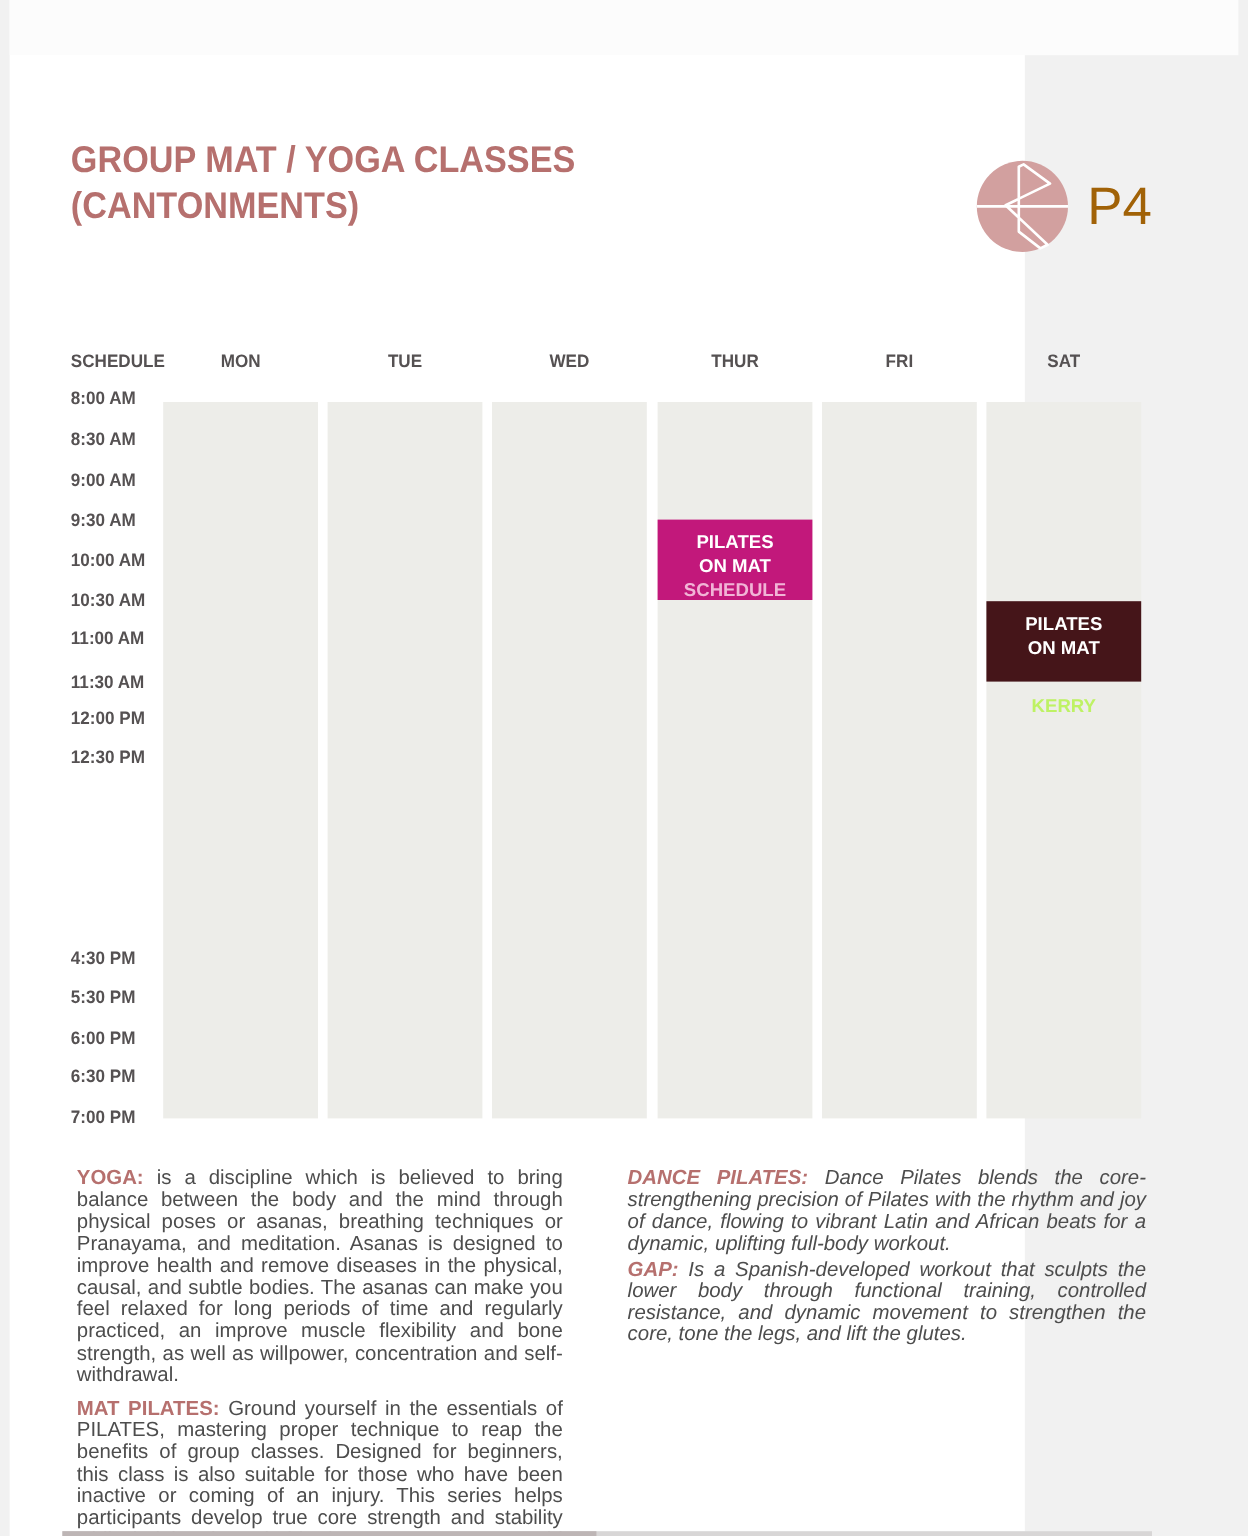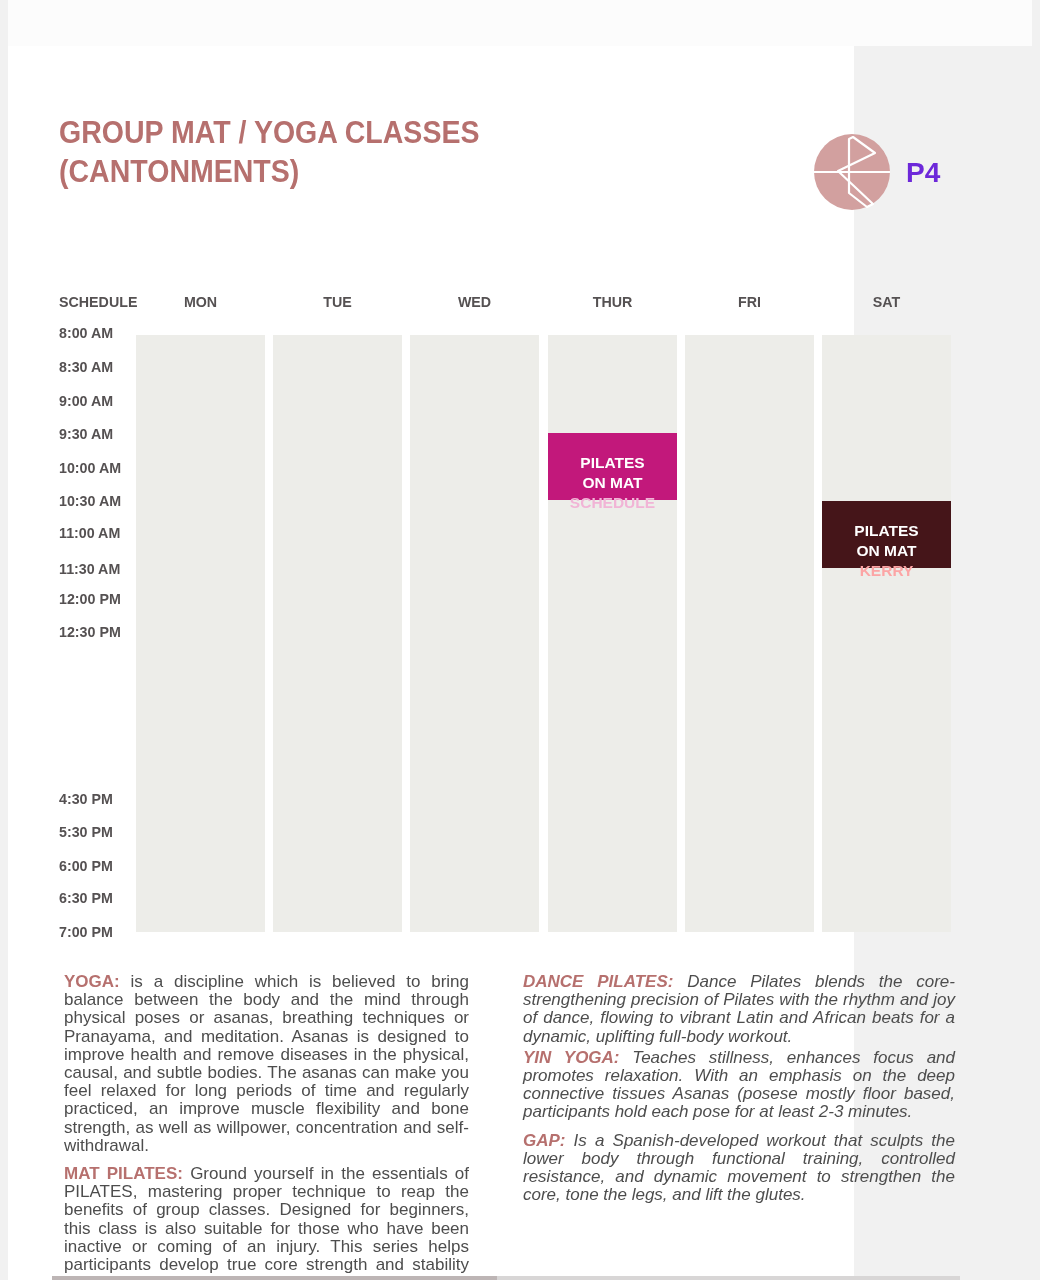--- a/index.html
+++ b/index.html
@@ -22,40 +22,40 @@
       color: #b6706e; font-weight: bold; font-size: 31px; line-height: 39px;
       letter-spacing: 0px; transform: scaleX(0.92); transform-origin: left top;
       white-space: nowrap;
     }
     .logo {
       position: absolute; left: 805px; top: 133px; width: 145px; height: 80px;
     }
     .logo svg { position: absolute; left: 0; top: 0; }
     .logo-text {
       position: absolute; left: 93px; top: 20px;
-      font-size: 28px; color: #6d28d9; font-weight: bold; line-height: 40px;
+      font-size: 44px; color: #a16207; font-weight: normal; line-height: 40px;
     }
     .hdr {
       position: absolute; top: 293px; font-weight: bold; font-size: 15px;
       color: #555152; text-align: center; transform: scaleX(0.95);
     }
     .hdr-schedule { left: 51px; text-align: left; transform-origin: left center; }
     .col {
       position: absolute; top: 335px; height: 597px; width: 129px;
       background: #edede9;
     }
     .time {
       position: absolute; left: 51px; font-weight: bold; font-size: 15px;
       color: #555152; transform: scaleX(0.95); transform-origin: left center;
       white-space: nowrap;
     }
     .class-block {
       position: absolute; width: 129px; text-align: center;
       font-weight: bold; font-size: 15.5px; line-height: 20px;
-      padding-top: 20px; box-sizing: border-box;
+      padding-top: 10px; box-sizing: border-box;
     }
     .class-block .cname { color: #ffffff; display: block; }
     .class-block .instr { display: block; }
     .desc {
       position: absolute; font-size: 17px; line-height: 18.2px; color: #4d4d4d;
       text-align: justify;
     }
     .desc p { margin: 0 0 10px 0; }
     .desc .lbl { color: #b6706e; font-weight: bold; }
     .bottom-bar {
@@ -119,30 +119,29 @@
   <div class="time" style="top:923px;">7:00 PM</div>
 
   <div class="class-block" style="left:540px;top:433px;height:67px;background:#c2187b;">
     <span class="cname">PILATES</span>
     <span class="cname">ON MAT</span>
     <span class="instr" style="color:#f1b4d6;">SCHEDULE</span>
   </div>
   <div class="class-block" style="left:814px;top:501px;height:67px;background:#451519;">
     <span class="cname">PILATES</span>
     <span class="cname">ON MAT</span>
-    <span class="instr" style="color:#fca5a5;">KERRY</span>
+    <span class="instr" style="color:#bef264;margin-top:28px;">KERRY</span>
   </div>
 
   <div class="desc" style="left:56px;top:973px;width:405px;">
     <p><span class="lbl">YOGA:</span><span> is a discipline which is believed to bring balance between the body and the mind through physical poses or asanas, breathing techniques or Pranayama, and meditation. Asanas is designed to improve health and remove diseases in the physical, causal, and subtle bodies. The asanas can make you feel relaxed for long periods of time and regularly practiced, an improve muscle flexibility and bone strength, as well as willpower, concentration and self-withdrawal.</span></p>
     <p><span class="lbl">MAT PILATES:</span><span>  Ground yourself in the essentials of PILATES, mastering proper technique to reap the benefits of group classes. Designed for beginners, this class is also suitable for those who have been inactive or coming of an injury. This series helps participants develop true core strength and stability while heightening mind-body awareness. Props add variety and build familiarity for more challenging classes.</span></p>
   </div>
 
   <div class="desc" style="left:515px;top:973px;width:432px;font-style:italic;">
     <p style="margin-bottom:3px;"><span class="lbl">DANCE PILATES:</span><span> Dance Pilates blends the core-strengthening precision of Pilates with the rhythm and joy of dance, flowing to vibrant Latin and African beats for a dynamic, uplifting full-body workout.</span></p>
-    <p><span class="lbl">YIN YOGA:</span><span> Teaches stillness, enhances focus and promotes relaxation. With an emphasis on the deep connective tissues Asanas (posese mostly floor based, participants hold each pose for at least 2-3 minutes.</span></p>
     <p><span class="lbl">GAP:</span><span>  Is a Spanish-developed workout that sculpts the lower body through functional training, controlled resistance, and dynamic movement to strengthen the core, tone the legs, and lift the glutes.</span></p>
   </div>
 
   <div class="bottom-bar">
     <div class="bottom-bar-fill"></div>
   </div>
 </div>
 
 </body></html>

